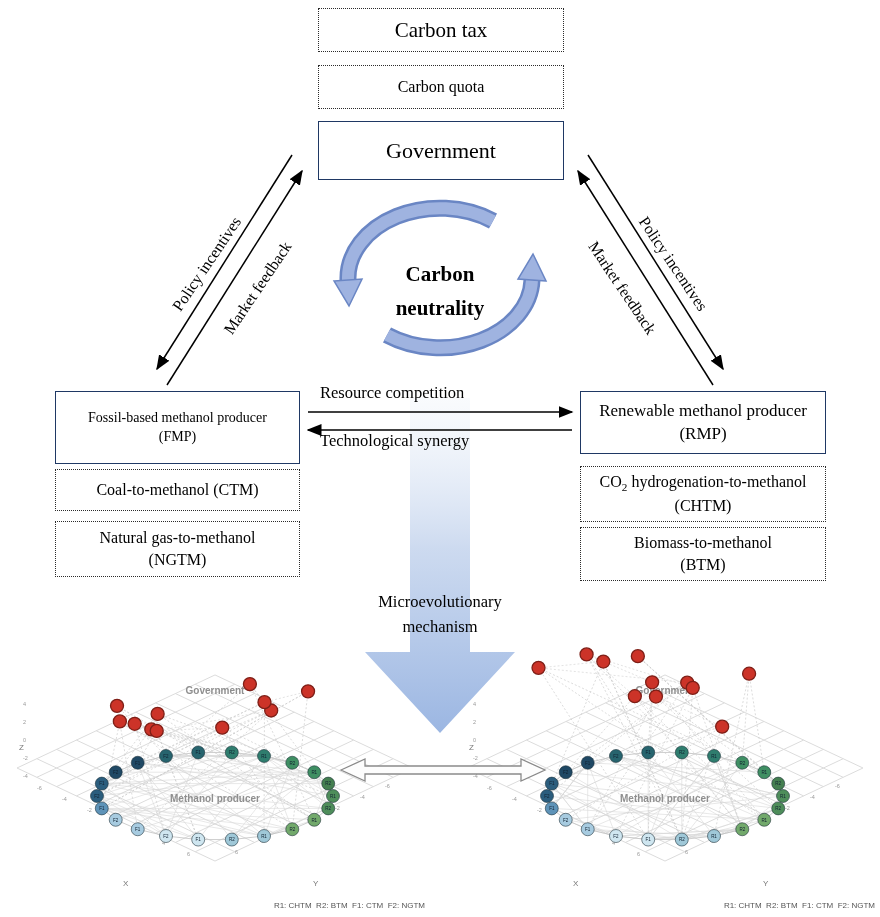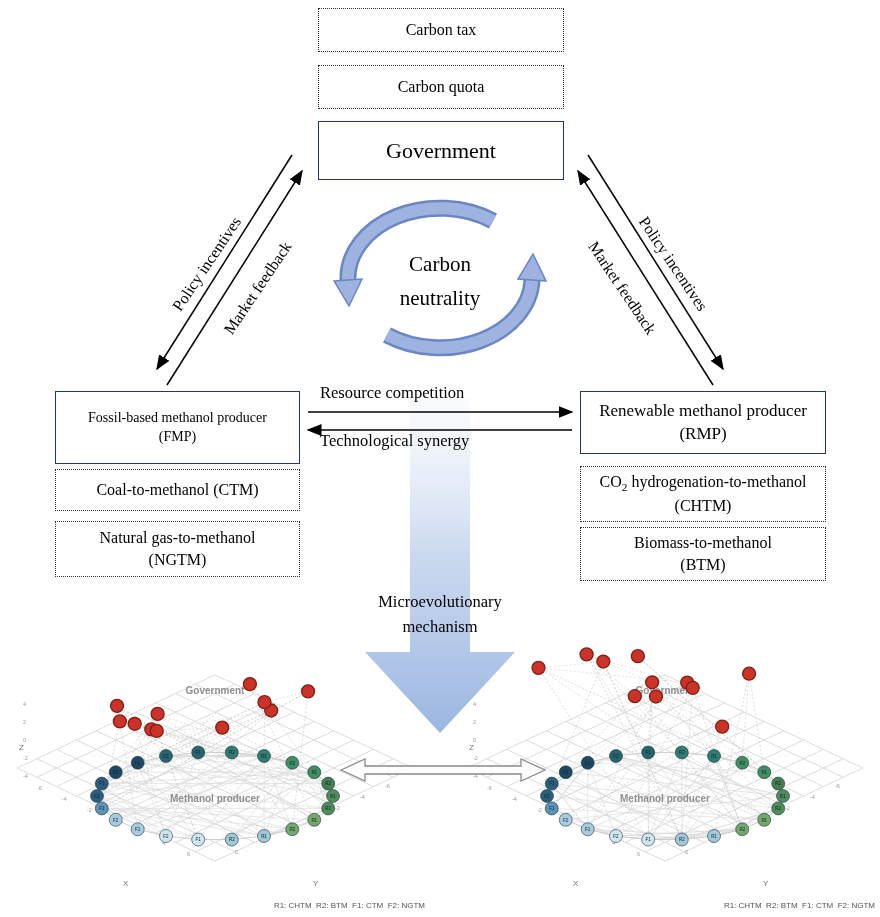--- a/index.html
+++ b/index.html
@@ -5,21 +5,21 @@
   *{margin:0;padding:0;box-sizing:border-box}
   html,body{background:#fff}
   body{font-family:"Liberation Serif","DejaVu Serif",serif;color:#000}
   .canvas{position:relative;width:880px;height:917px;background:#fff;overflow:hidden}
   svg.overlay{position:absolute;left:0;top:0;pointer-events:none}
   .box{position:absolute;display:flex;align-items:center;justify-content:center;text-align:center;background:#fff;line-height:1.35}
   .solid{border:1.7px solid #1f3864}
   .dotted{border:1.3px dotted #2b2b2b}
   .lbl{position:absolute;text-align:left}
   .diag{position:absolute;width:170px;text-align:center;font-size:16px;white-space:nowrap}
-  .cycle-text{position:absolute;left:340px;top:248px;width:200px;text-align:center;font-weight:normal;font-size:21px;line-height:1.6}
+  .cycle-text{position:absolute;left:340px;top:258px;width:200px;text-align:center;font-weight:bold;font-size:21px;line-height:1.6}
   .micro-text{position:absolute;left:330px;top:590px;width:220px;text-align:center;font-size:16.5px;line-height:1.5}
   .netsvg{position:absolute}
   .caption{position:absolute;text-align:right;font-family:"Liberation Sans",sans-serif;font-size:8px;color:#555;white-space:pre}
   text.tick{font-family:"Liberation Sans",sans-serif;font-size:5.5px;fill:#9a9a9a}
   text.axis{font-family:"Liberation Sans",sans-serif;font-size:8px;fill:#777}
   text.cluster{font-family:"Liberation Sans",sans-serif;font-size:10px;font-weight:bold;fill:#8f8f8f;text-anchor:middle}
   text.nodelab{font-family:"Liberation Sans",sans-serif;font-size:4.5px;fill:#102030;text-anchor:middle}
   sub{font-size:70%}
 </style>
 </head>
@@ -53,21 +53,21 @@
     <g stroke="#000" stroke-width="1.5">
       <line x1="292" y1="155" x2="157" y2="369" marker-end="url(#mA)"></line>
       <line x1="167" y1="385" x2="302" y2="171" marker-end="url(#mA)"></line>
       <line x1="588" y1="155" x2="723" y2="369" marker-end="url(#mA)"></line>
       <line x1="713" y1="385" x2="578" y2="171" marker-end="url(#mA)"></line>
       <line x1="308" y1="412" x2="572" y2="412" marker-end="url(#mA)"></line>
       <line x1="572" y1="430" x2="308" y2="430" marker-end="url(#mA)"></line>
     </g>
   </svg>
 
-  <div class="box dotted" style="left:318px;top:8px;width:246px;height:44px;font-size:16px">
+  <div class="box dotted" style="left:318px;top:8px;width:246px;height:44px;font-size:21px">
     <div>Carbon tax</div>
   </div>
   <div class="box dotted" style="left:318px;top:65px;width:246px;height:44px;font-size:16px">
     <div>Carbon quota</div>
   </div>
   <div class="box solid" style="left:318px;top:121px;width:246px;height:59px;font-size:22px">
     <div>Government</div>
   </div>
 
   <div class="cycle-text">

